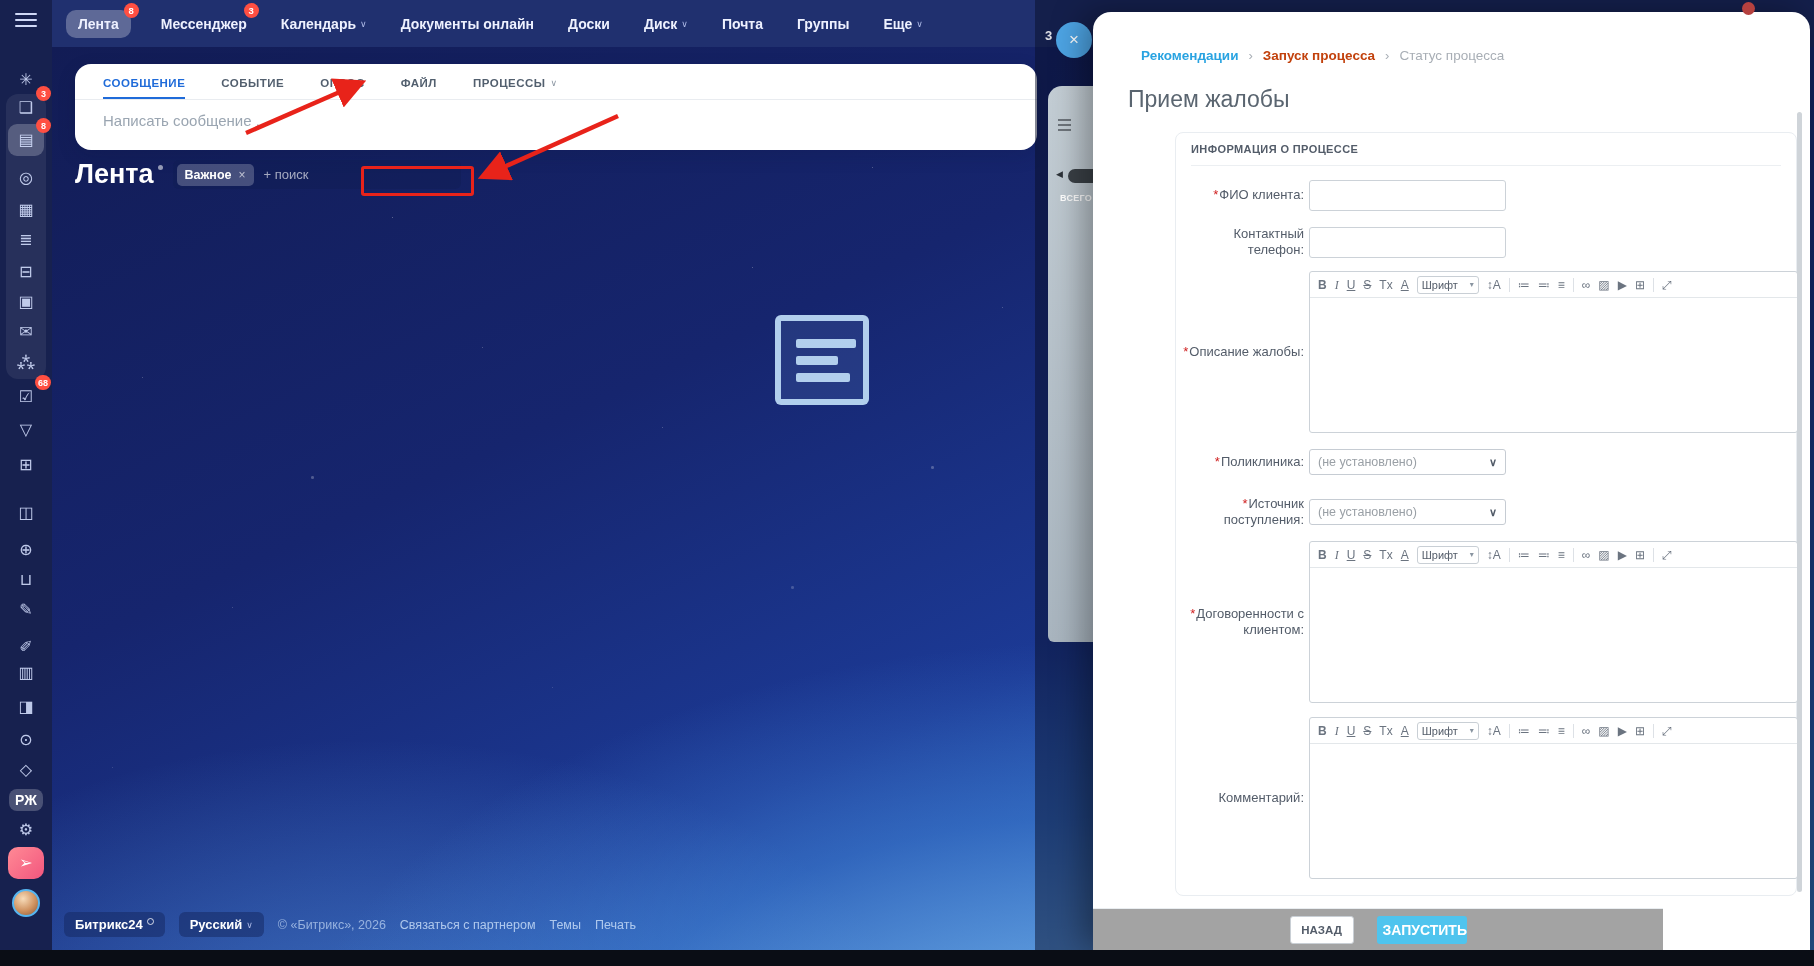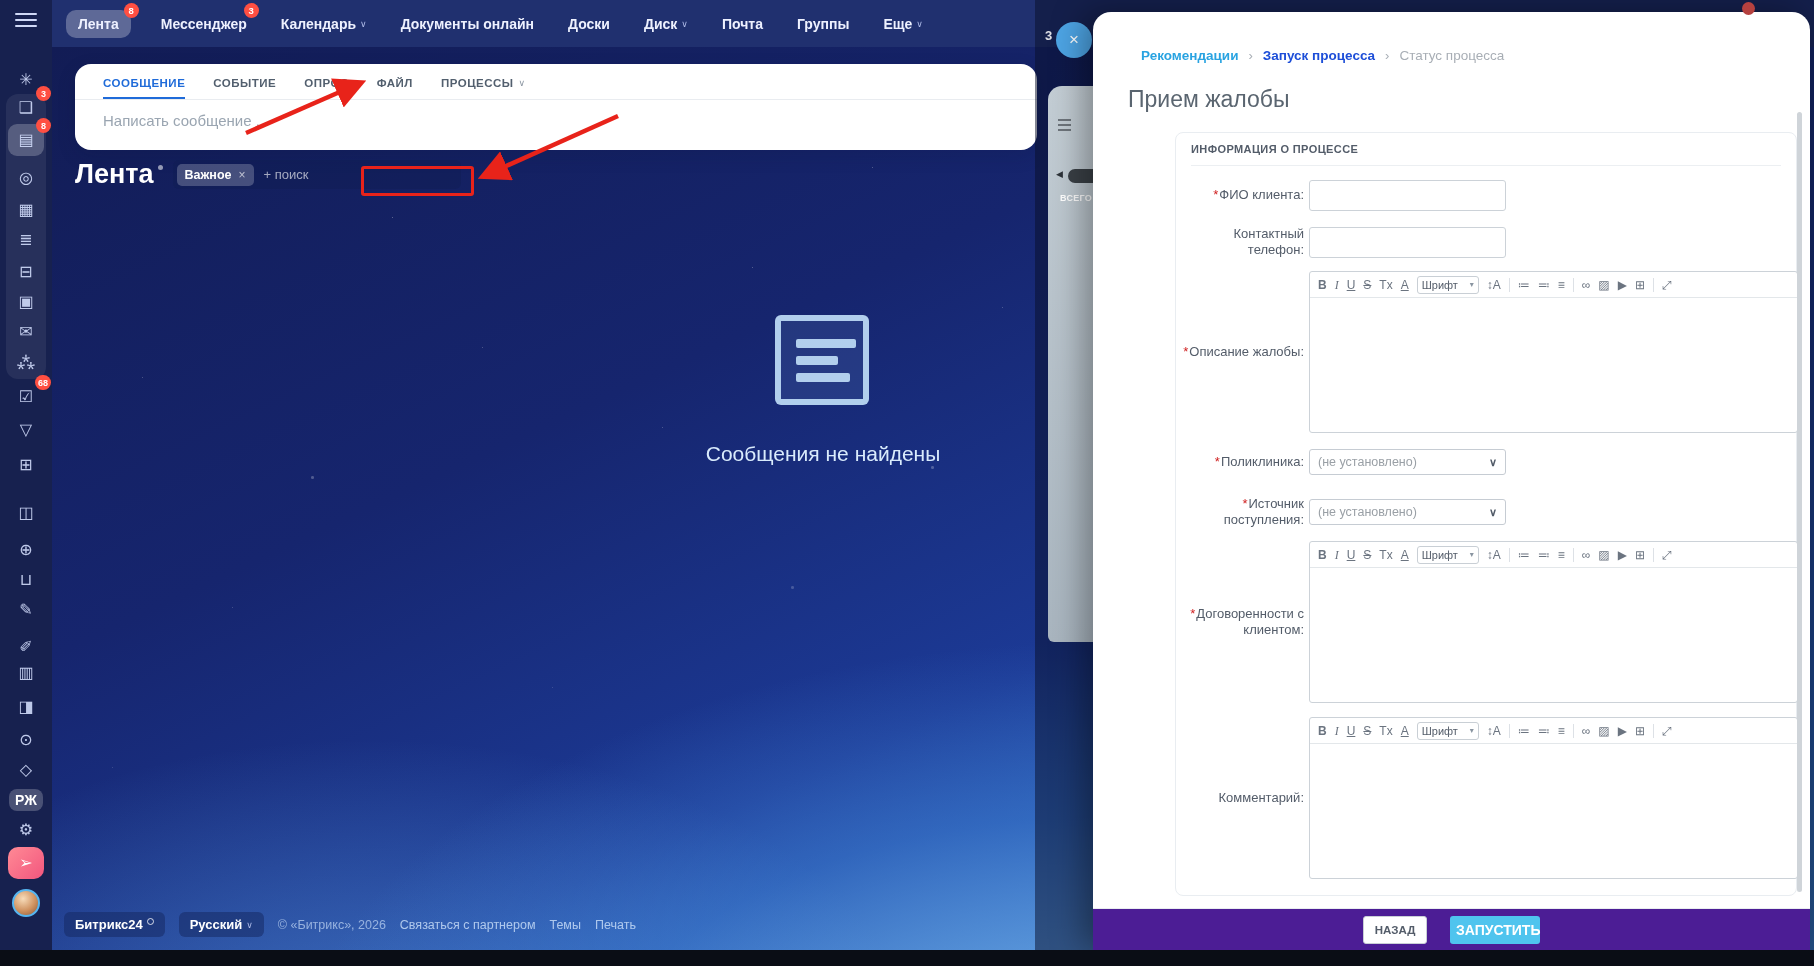--- a/index.html
+++ b/index.html
@@ -31,21 +31,21 @@
   .bg{position:absolute;left:52px;top:47px;width:1762px;height:919px;z-index:1;
     background:
       radial-gradient(1200px 700px at 60% 118%, rgba(145,205,245,.9), rgba(70,140,220,.45) 45%, transparent 70%),
       radial-gradient(900px 500px at 18% 108%, rgba(95,165,230,.5), transparent 60%),
       linear-gradient(155deg,#121c55 0%,#16256e 35%,#1c3a96 62%,#2b6ac5 84%,#3f8fdc 100%);}
   .stars{position:absolute;left:0;top:0;width:1px;height:1px;background:transparent;border-radius:50%;
     box-shadow:120px 90px 0 1px rgba(255,255,255,.35),340px 170px 0 0 rgba(255,255,255,.4),520px 60px 0 1px rgba(255,255,255,.3),700px 220px 0 0 rgba(255,255,255,.35),90px 330px 0 0 rgba(255,255,255,.3),260px 430px 0 1px rgba(255,255,255,.25),610px 380px 0 0 rgba(255,255,255,.3),820px 120px 0 0 rgba(255,255,255,.35),880px 420px 0 1px rgba(255,255,255,.25),430px 300px 0 0 rgba(255,255,255,.3),180px 560px 0 0 rgba(255,255,255,.25),740px 540px 0 1px rgba(255,255,255,.2),950px 260px 0 0 rgba(255,255,255,.3),60px 720px 0 0 rgba(255,255,255,.2),500px 640px 0 0 rgba(255,255,255,.2);}
 
   
   .feed-card{position:absolute;left:23px;top:17px;width:962px;height:86px;background:#fff;border-radius:16px;box-shadow:0 6px 18px rgba(10,20,60,.18);}
-  .tabs{display:flex;gap:28px;padding:13px 0 0 28px;}
+  .tabs{display:flex;gap:36px;padding:13px 0 0 28px;}
   .tab{font-size:11.5px;font-weight:bold;letter-spacing:.5px;color:#525f6e;cursor:pointer;padding-bottom:10px;display:flex;align-items:center;gap:5px;}
   .tab.active{color:#1f6bd9;box-shadow:inset 0 -2px 0 #1f6bd9;}
   .tab .nav-caret{color:#8a95a1;}
   .card-divider{height:1px;background:#e9ecf0;margin:0;}
   .composer{padding:12px 0 0 28px;font-size:15px;color:#9aa5b1;cursor:text;}
 
   
   .lenta-row{position:absolute;left:23px;top:113px;display:flex;align-items:center;}
   .lenta-title{font-size:27px;font-weight:bold;color:#fff;margin:0;line-height:1;}
   .title-dot{width:5px;height:5px;border-radius:50%;background:rgba(255,255,255,.55);margin:-14px 0 0 4px;}
@@ -81,21 +81,21 @@
   .sliver-pill{position:absolute;left:20px;top:83px;width:70px;height:14px;background:#3a4046;border-radius:8px;}
   .sliver-arrow{position:absolute;left:8px;top:83px;font-size:9px;color:#2c3238;}
   .sliver-total{position:absolute;left:12px;top:107px;font-size:9px;font-weight:bold;color:#fff;letter-spacing:.3px;}
   .bg-badge{position:absolute;left:1045px;top:28px;color:rgba(255,255,255,.85);font-size:13px;font-weight:bold;z-index:11;}
   .close-btn{position:absolute;left:1056px;top:22px;width:36px;height:36px;border-radius:50%;background:#4da4e4;border:none;color:#fff;font-size:17px;cursor:pointer;z-index:12;display:flex;align-items:center;justify-content:center;}
   .red-dot{position:absolute;left:1742px;top:2px;width:13px;height:13px;border-radius:50%;background:#b5413f;z-index:14;}
 
   .slideover{position:absolute;left:1093px;top:12px;width:717px;height:938px;background:#fff;border-radius:18px 18px 0 0;box-shadow:-10px 0 32px rgba(0,0,0,.35);z-index:13;}
   .crumbs{position:absolute;left:35px;top:36px;display:flex;align-items:center;gap:10px;font-size:13.5px;margin-left:13px;}
   .crumb-link{color:#29a3e1;font-weight:bold;cursor:pointer;}
-  .crumb-cur{color:#1d4ed8;font-weight:bold;cursor:pointer;}
+  .crumb-cur{color:#c2410c;font-weight:bold;cursor:pointer;}
   .crumb-mut{color:#a8aeb5;}
   .crumb-sep{color:#a8aeb5;font-size:13px;}
   .so-title{position:absolute;left:35px;top:74px;font-size:23px;color:#5a6570;font-weight:normal;margin:0;}
   .formbox{position:absolute;left:42px;top:120px;width:622px;height:764px;border:1px solid #e9edf1;border-radius:8px;background:#fff;margin-left:40px;}
   .sec-title{position:absolute;left:15px;top:10px;font-size:11px;color:#535c69;letter-spacing:.4px;font-weight:bold;}
   .sec-line{position:absolute;left:15px;right:15px;top:32px;height:1px;background:#eceff2;}
   .frow{position:absolute;left:0;width:622px;display:flex;align-items:center;}
   .flabel{width:128px;text-align:right;font-size:13px;color:#535c69;line-height:1.25;}
   .req{color:#cf2020;margin-right:1px;}
   .fctrl{margin-left:5px;}
@@ -106,21 +106,21 @@
   .editor{width:489px;border:1px solid #ccd2d8;border-radius:3px;background:#fff;}
   .rte-toolbar{height:26px;border-bottom:1px solid #e3e7ea;display:flex;align-items:center;gap:8px;padding:0 8px;overflow:hidden;}
   .tbtn{font-size:12px;color:#6b7480;cursor:pointer;line-height:1;white-space:nowrap;}
   .tbtn.bold{font-weight:bold;} .tbtn.italic{font-style:italic;font-family:"Liberation Serif",serif;}
   .tbtn.underline{text-decoration:underline;} .tbtn.strikethrough{text-decoration:line-through;}
   .tbtn.text-color{text-decoration:underline;}
   .tsep{width:1px;height:14px;background:#dde1e6;}
   .tfont{width:62px;height:18px;border:1px solid #c9cfd5;border-radius:3px;display:flex;align-items:center;justify-content:space-between;padding:0 4px;font-size:11px;color:#535c69;cursor:pointer;}
   .tfont .cv{font-size:8px;color:#8a95a1;}
   .rte-body{height:134px;cursor:text;}
-  .so-footer{position:absolute;left:0;top:896px;width:717px;height:42px;background:#4c1d95;border-top:1px solid #e9edf0;display:flex;align-items:center;justify-content:center;gap:23px;}
+  .so-footer{position:absolute;left:0;top:896px;width:570px;height:42px;background:#a3a3a3;border-top:1px solid #e9edf0;display:flex;align-items:center;justify-content:center;gap:23px;}
   .btn-back{width:64px;height:28px;background:#fff;border:1px solid #c9cfd5;border-radius:3px;font-size:11.5px;font-weight:bold;color:#535c69;cursor:pointer;}
   .btn-start{width:90px;height:28px;background:#4fc4ee;border:none;border-radius:3px;font-size:14px;font-weight:bold;color:#fff;cursor:pointer;}
   .so-scroll{position:absolute;right:8px;top:100px;width:5px;height:780px;background:#cfd4d9;border-radius:3px;cursor:grab;}
 
   .bottombar{position:absolute;left:0;top:950px;width:1814px;height:16px;background:#0a0d15;z-index:30;}
 </style>
 </head>
 <body>
 
 <div id="stage">
@@ -288,21 +288,20 @@
         </span>
         <span class="searchph">+ поиск</span>
       </div>
     </div>
 
     <div class="empty-icon">
       <i style="top:18px;width:60px;"></i>
         <i style="top:35px;width:42px;"></i>
         <i style="top:52px;width:54px;"></i>
     </div>
-    <div class="empty-text">Сообщения не найдены</div>
 
     <footer class="page-footer">
       <span class="f-chip">
         <span>Битрикс24</span>
         <span class="brand-mark"></span>
       </span>
       <span class="f-chip">
         <span>Русский</span>
         <span class="nav-caret">∨</span>
       </span>

